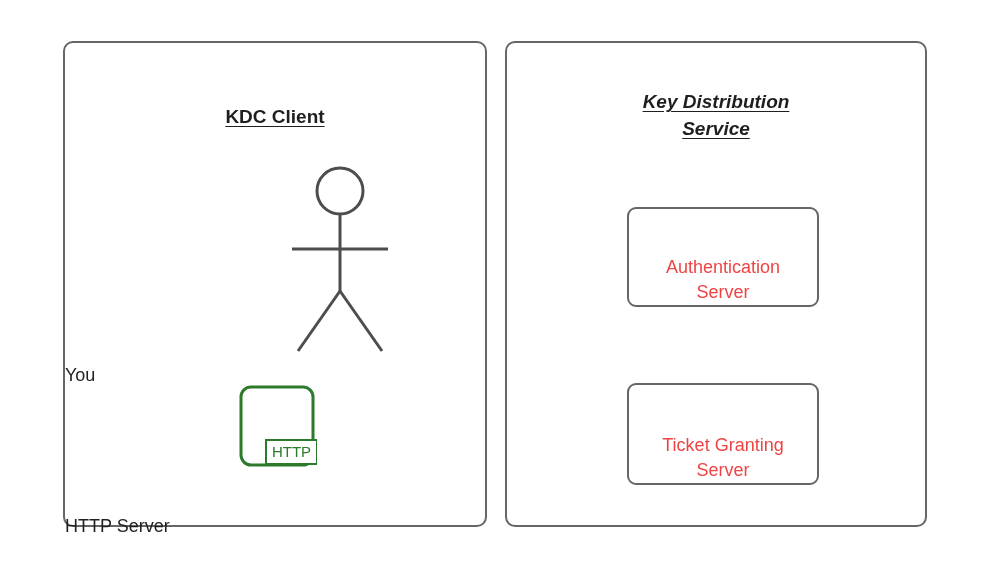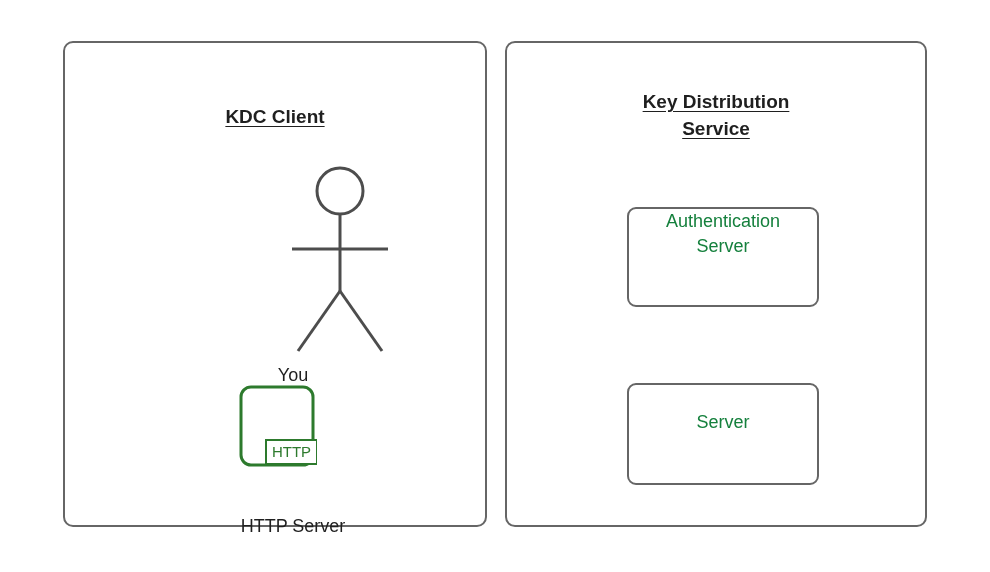--- a/index.html
+++ b/index.html
@@ -54,35 +54,36 @@
   }
   .panel-title span {
     text-decoration: underline;
     text-underline-offset: 3px;
   }
   #title-client {
     top: 60px;
   }
   #title-kdc {
     top: 45px;
+    font-style: italic;
   }
 
   
   .stick-figure {
     position: absolute;
     left: 210px;
     top: 120px;
     width: 130px;
     height: 190px;
   }
   .figure-caption {
     position: absolute;
-    left: 16px;
+    left: 0;
     width: 424px;
-    text-align: center;
+    text-align: left;
     font-size: 18px;
     color: #1f1f1f;
   }
   #caption-you {
     top: 322px;
   }
 
   
   .http-icon {
     position: absolute;
@@ -96,26 +97,26 @@
   }
 
   
   .kdc-box {
     position: absolute;
     border: 2px solid #666666;
     border-radius: 9px;
     background: #ffffff;
     box-sizing: border-box;
     display: flex;
-    align-items: flex-start;
+    align-items: flex-end;
     justify-content: center;
     text-align: center;
     font-size: 18px;
     line-height: 25px;
-    color: #15803d;
+    color: #ef4444;
     padding: 0 10px;
   }
   #box-auth {
     left: 120px;
     top: 164px;
     width: 192px;
     height: 100px;
   }
   #box-tgs {
     left: 120px;
@@ -167,19 +168,19 @@
 
     <div class="kdc-box" id="box-auth">
       <div>
         <span>Authentication</span><br>
         <span>Server</span>
       </div>
     </div>
 
     <div class="kdc-box" id="box-tgs">
       <div>
-        <br>
+        <span>Ticket Granting</span><br>
         <span>Server</span>
       </div>
     </div>
   </div>
 
 </div>
 
 </body></html>

